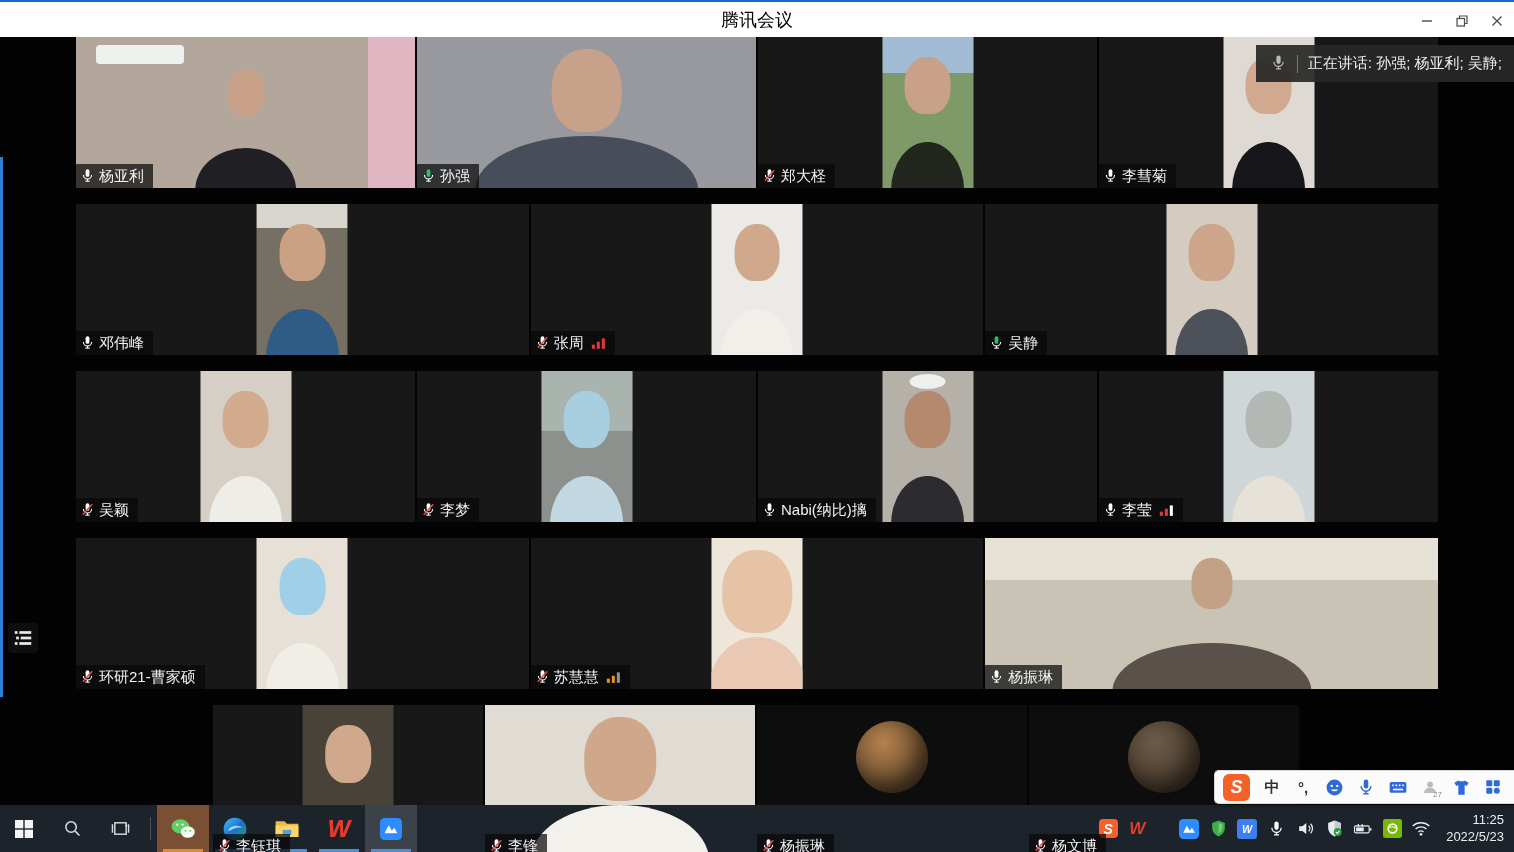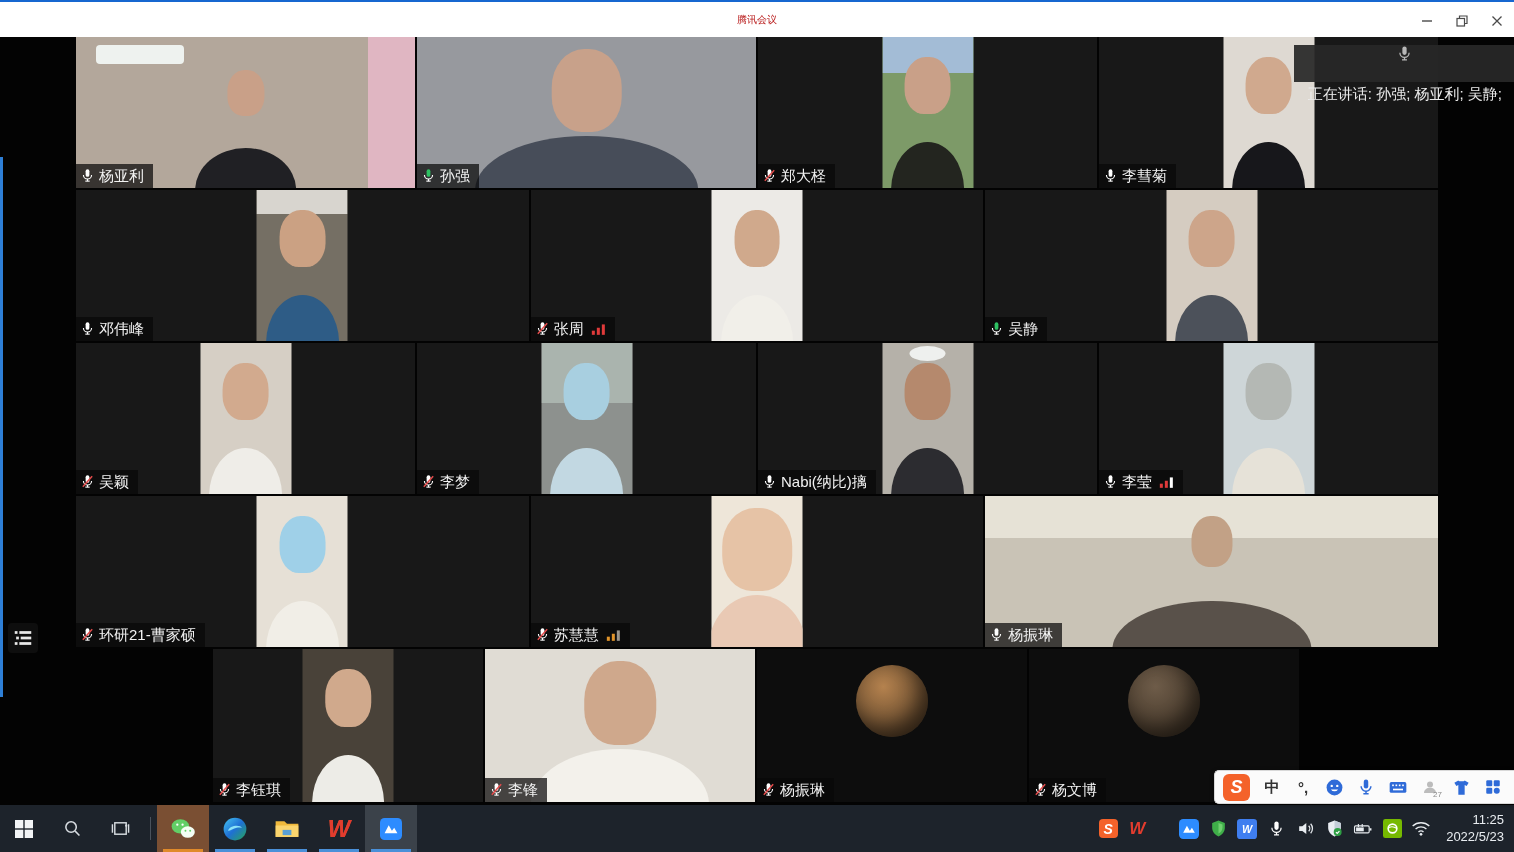--- a/index.html
+++ b/index.html
@@ -3,29 +3,29 @@
 <meta charset="utf-8">
 <style>
   * { margin:0; padding:0; box-sizing:border-box; }
   html,body { width:1514px; height:852px; overflow:hidden; background:#000;
     font-family:"Liberation Sans","DejaVu Sans",sans-serif; }
   #app { position:relative; width:1514px; height:852px; }
 
   
   .titlebar { position:absolute; top:0; left:0; right:0; height:37px; background:#ffffff;
     border-top:2px solid #1667d0; display:flex; align-items:center; justify-content:center; }
-  .titlebar .title { font-size:10px; color:#b91c1c; }
+  .titlebar .title { font-size:18px; color:#000000; }
   .wincontrols { position:absolute; right:0; top:2px; height:33px; display:flex; }
   .wincontrols .wbtn { width:35px; height:33px; display:flex; align-items:center; justify-content:center; color:#4a4a4a; cursor:default; }
 
   
   .stage { position:absolute; top:37px; left:0; right:0; bottom:47px; background:#030303; }
   .stage .edgeglow { position:absolute; left:0; top:120px; width:3px; height:540px; background:#2e7fd6; }
   .grid { position:absolute; left:76px; top:0; width:1362px; }
-  .row { display:flex; gap:2px; margin-bottom:2px; height:151px; }
+  .row { display:flex; gap:2px; margin-bottom:16px; height:151px; }
   .row.offset { width:1086px; margin-left:137px; height:153px; }
   .row .tile { flex:1; position:relative; background:#181818; overflow:hidden; }
   .tile.speaking { outline:2px solid #2bb45c; outline-offset:-2px; }
 
   .video { position:absolute; inset:0; overflow:hidden; }
   .video.boxed { left:50%; right:auto; transform:translateX(-50%); width:91px; }
   .video.avatarwrap { background:#0d0d0d; }
   .accent { position:absolute; }
   .head { position:absolute; left:50%; transform:translateX(-50%); border-radius:46% 46% 42% 42%; z-index:2; }
   .torso { position:absolute; left:50%; transform:translateX(-50%); bottom:-2px; border-radius:50% 50% 0 0 / 100% 100% 0 0; z-index:2; }
@@ -42,21 +42,21 @@
     border-radius:50%; box-shadow:inset -8px -10px 18px rgba(0,0,0,.45); }
 
   .nameplate { position:absolute; left:0; bottom:0; z-index:5; background:rgba(8,8,8,.72);
     color:#f2f2f2; font-size:15px; line-height:1; padding:4px 9px 5px 4px;
     display:flex; align-items:center; gap:4px; white-space:nowrap; max-width:96%; }
   .nameplate svg { display:block; }
   .badge { width:22px; height:22px; display:inline-flex; }
 
   
   .banner { position:absolute; right:0; top:8px; height:37px; z-index:9; background:rgba(40,40,40,.93);
-    display:flex; align-items:center; gap:10px; padding:0 12px 0 14px; color:#ececec; font-size:15px;flex-direction:column; }
+    display:flex; align-items:center; gap:10px; padding:0 12px 0 14px; color:#ececec; font-size:15px; }
   .banner .vdiv { width:1px; height:18px; background:#7a7a7a; }
 
   .listbtn { position:absolute; left:8px; top:586px; width:30px; height:30px; z-index:9;
     display:flex; align-items:center; justify-content:center; background:rgba(18,18,18,.8); border-radius:4px; }
 
   
   .taskbar { position:absolute; left:0; right:0; bottom:0; height:47px; background:#1d232b;
     display:flex; align-items:stretch; color:#e8ecf0; }
   .tb-left { display:flex; align-items:stretch; }
   .tb-btn { width:48px; display:flex; align-items:center; justify-content:center; }

